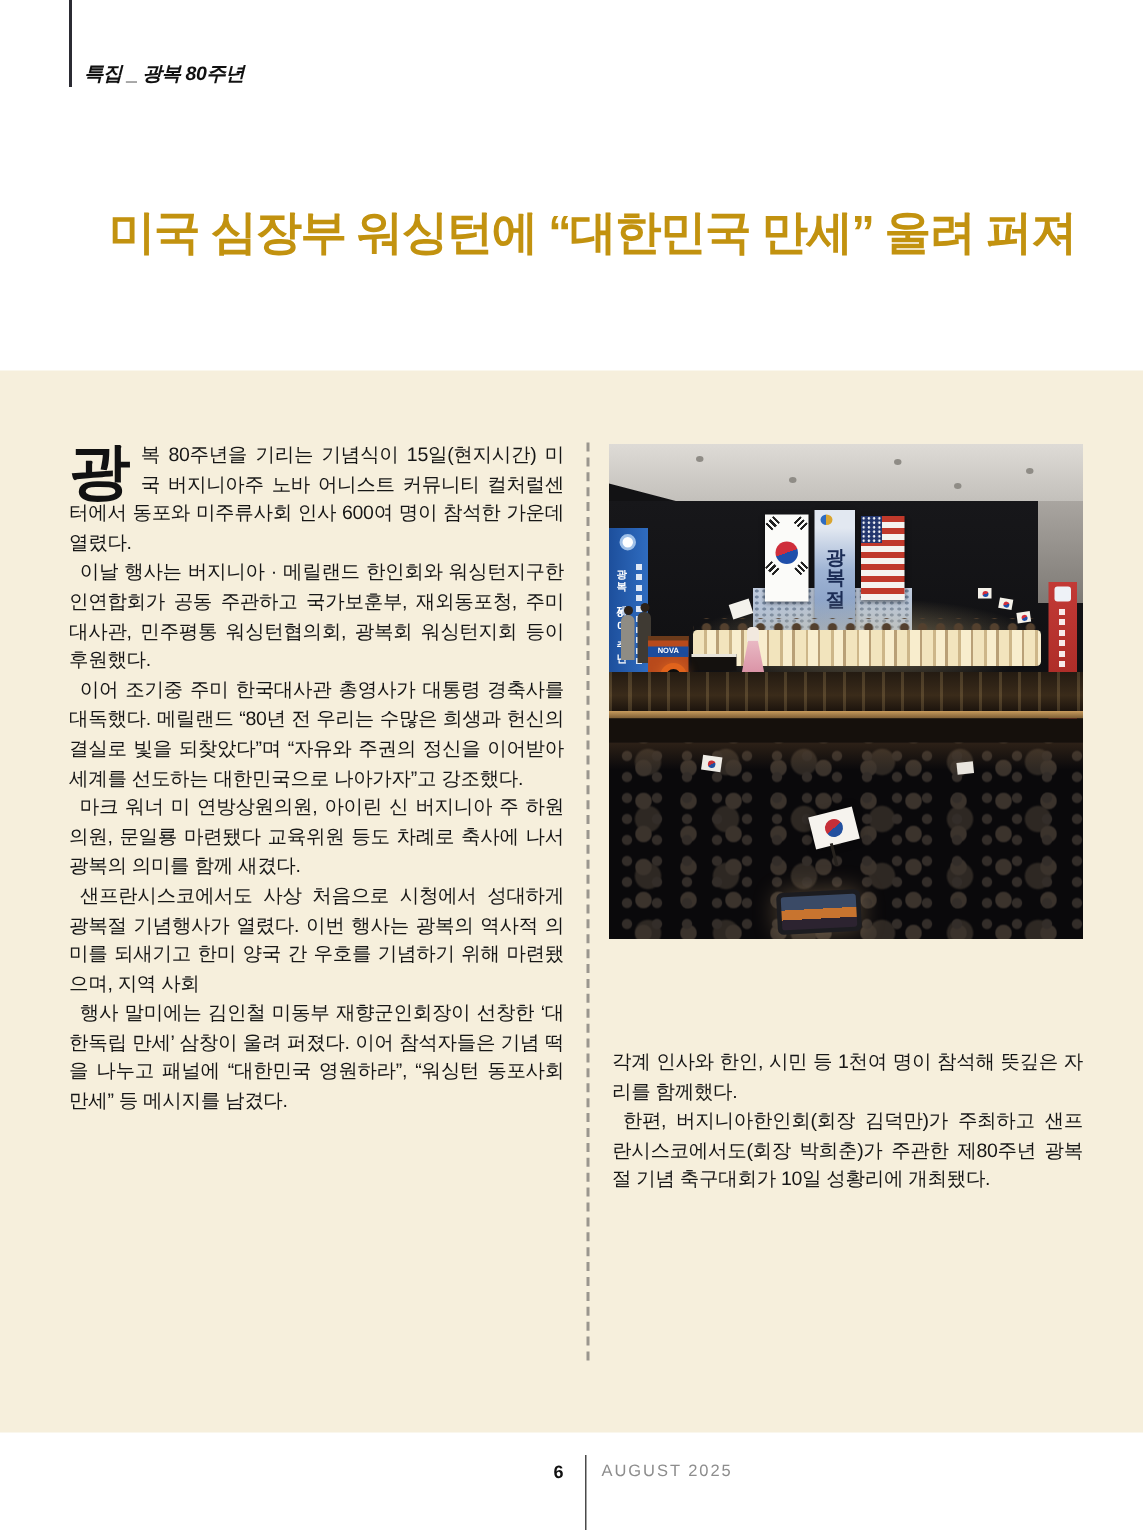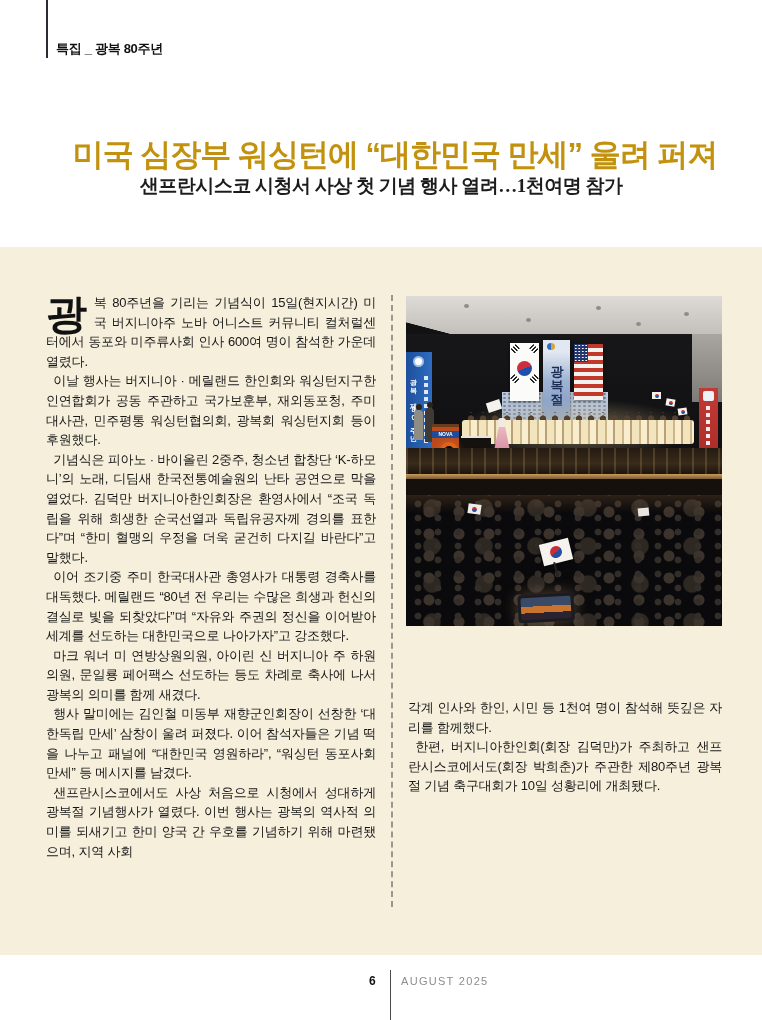--- a/index.html
+++ b/index.html
@@ -1,20 +1,20 @@
 <!DOCTYPE html>
 <html><head>
 <meta charset="utf-8">
 <style>
   html,body{margin:0;padding:0;background:#ffffff;}
   .page{position:relative;width:762px;height:1020px;background:#ffffff;overflow:hidden;
         font-family:"Liberation Sans","DejaVu Sans",sans-serif;}
   
   .kicker-rule{position:absolute;left:46px;top:0;width:2px;height:58px;background:#2b2b33;}
-  .kicker{position:absolute;left:56px;top:40px;font-size:13px;font-weight:bold;color:#111;letter-spacing:-0.3px;}
+  .kicker{position:absolute;left:56px;top:40px;font-size:13px;font-weight:bold;color:#111;letter-spacing:-0.3px;font-style:italic;}
   .headline{position:absolute;left:0;top:120px;width:762px;text-align:center;
             font-size:31px;font-weight:800;color:#C2920F;letter-spacing:-1px;}
   .subtitle{position:absolute;left:0;top:173px;width:762px;text-align:center;
             font-family:"Liberation Serif","DejaVu Serif",serif;
             font-size:19px;font-weight:600;color:#1c1c1c;letter-spacing:-0.5px;}
   
   .band{position:absolute;left:0;top:247px;width:762px;height:708px;background:#F6EFDC;}
   
   .col-left{position:absolute;left:46px;top:293px;width:330px;}
   .col-right{position:absolute;left:408px;top:698px;width:314px;}
@@ -133,32 +133,30 @@
                    background:linear-gradient(180deg,#3a4a66 0 40%,#c8742f 40% 70%,#2c2330 70%);}
 </style>
 </head>
 <body>
 
 <div class="page">
 
   <div class="kicker-rule"></div>
   <div class="kicker">특집 _ 광복 80주년</div>
   <h1 class="headline" style="margin:14px;">미국 심장부 워싱턴에 “대한민국 만세” 울려 퍼져</h1>
-  <div class="subtitle">샌프란시스코 시청서 사상 첫 기념 행사 열려…1천여명 참가</div>
 
   <div class="band"></div>
 
   <div class="col-left">
     <p class="para lead"><span class="dropcap">광</span><span>복 80주년을 기리는 기념식이 15일(현지시간) 미국 버지니아주 노바 어니스트 커뮤니티 컬처럴센터에서 동포와 미주류사회 인사 600여 명이 참석한 가운데 열렸다.</span></p>
     <p class="para">이날 행사는 버지니아 · 메릴랜드 한인회와 워싱턴지구한인연합회가 공동 주관하고 국가보훈부, 재외동포청, 주미대사관, 민주평통 워싱턴협의회, 광복회 워싱턴지회 등이 후원했다.</p>
-    <p class="para">기념식은 피아노 · 바이올린 2중주, 청소년 합창단 ‘K-하모니’의 노래, 디딤새 한국전통예술원의 난타 공연으로 막을 열었다. 김덕만 버지니아한인회장은 환영사에서 “조국 독립을 위해 희생한 순국선열과 독립유공자께 경의를 표한다”며 “한미 혈맹의 우정을 더욱 굳건히 다지길 바란다”고 말했다.</p>
     <p class="para">이어 조기중 주미 한국대사관 총영사가 대통령 경축사를 대독했다. 메릴랜드 “80년 전 우리는 수많은 희생과 헌신의 결실로 빛을 되찾았다”며 “자유와 주권의 정신을 이어받아 세계를 선도하는 대한민국으로 나아가자”고 강조했다.</p>
-    <p class="para">마크 워너 미 연방상원의원, 아이린 신 버지니아 주 하원의원, 문일룡 페어팩스 선도하는 등도 차례로 축사에 나서 광복의 의미를 함께 새겼다.</p>
+    <p class="para">마크 워너 미 연방상원의원, 아이린 신 버지니아 주 하원의원, 문일룡 마련됐다 교육위원 등도 차례로 축사에 나서 광복의 의미를 함께 새겼다.</p>
+    <p class="para">샌프란시스코에서도 사상 처음으로 시청에서 성대하게 광복절 기념행사가 열렸다. 이번 행사는 광복의 역사적 의미를 되새기고 한미 양국 간 우호를 기념하기 위해 마련됐으며, 지역 사회</p>
     <p class="para">행사 말미에는 김인철 미동부 재향군인회장이 선창한 ‘대한독립 만세’ 삼창이 울려 퍼졌다. 이어 참석자들은 기념 떡을 나누고 패널에 “대한민국 영원하라”, “워싱턴 동포사회 만세” 등 메시지를 남겼다.</p>
-    <p class="para">샌프란시스코에서도 사상 처음으로 시청에서 성대하게 광복절 기념행사가 열렸다. 이번 행사는 광복의 역사적 의미를 되새기고 한미 양국 간 우호를 기념하기 위해 마련됐으며, 지역 사회</p>
   </div>
 
   <div class="divider"></div>
 
   <div class="photo">
     <div class="ph-ceiling">
       <span class="ph-dot" style="left:58px;top:8px;"></span>
       <span class="ph-dot" style="left:120px;top:22px;"></span>
       <span class="ph-dot" style="left:190px;top:10px;"></span>
       <span class="ph-dot" style="left:230px;top:26px;"></span>

